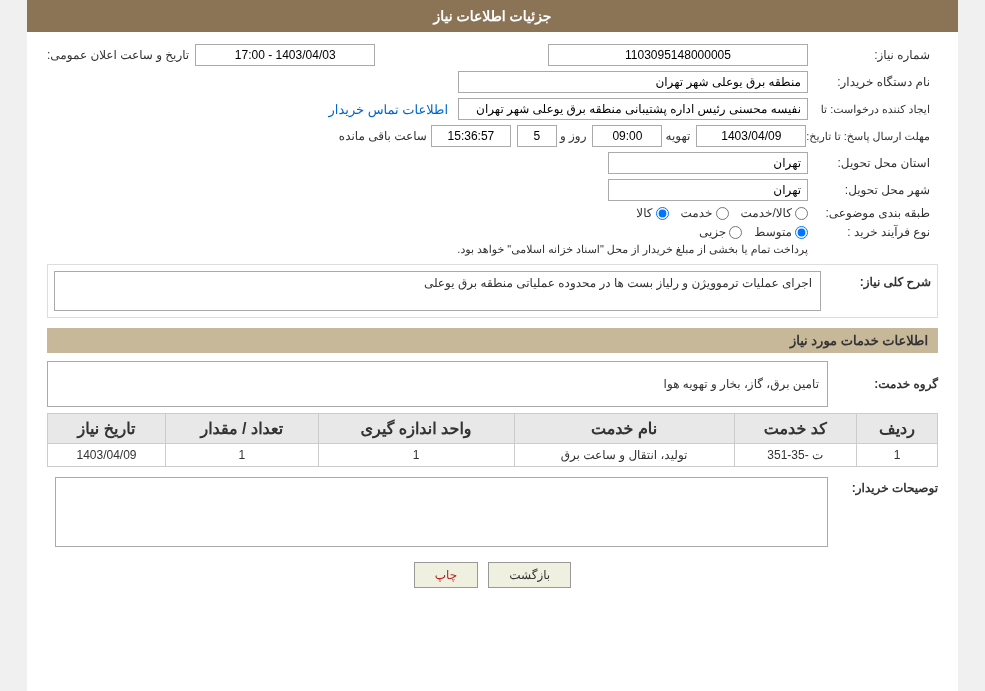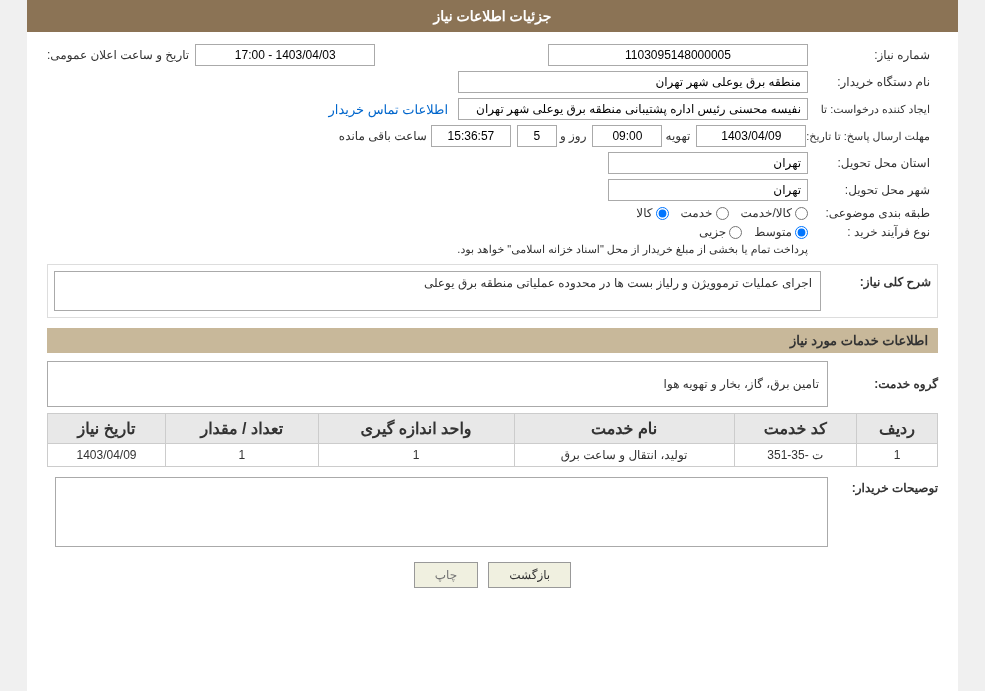--- a/index.html
+++ b/index.html
@@ -117,21 +117,21 @@
       font-family: Tahoma, Arial, sans-serif;
       font-size: 12px;
       background: #f0f0f0;
     }
     .btn-back {
       background: #f0f0e0;
       color: #333;
     }
     .btn-print {
       background: #f0f0e0;
-      color: #737373;
+      color: #b91c1c;
     }
     .form-row {
       display: flex;
       align-items: center;
       margin-bottom: 5px;
     }
     .col-label {
       text-align: right;
       font-weight: normal;
       min-width: 130px;

